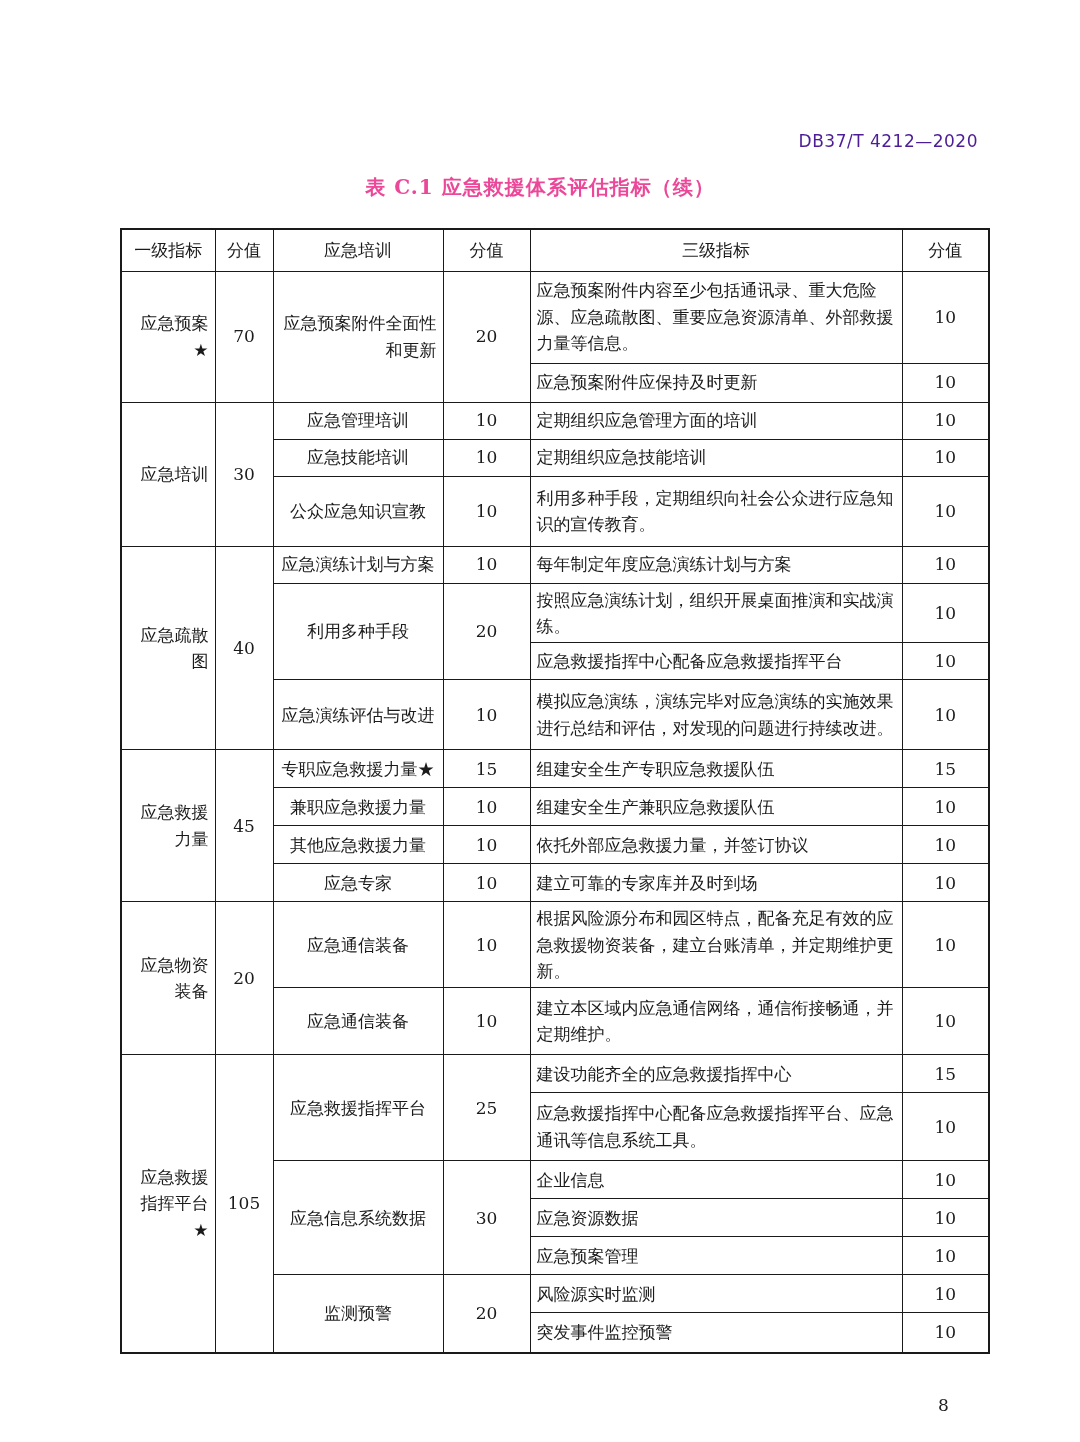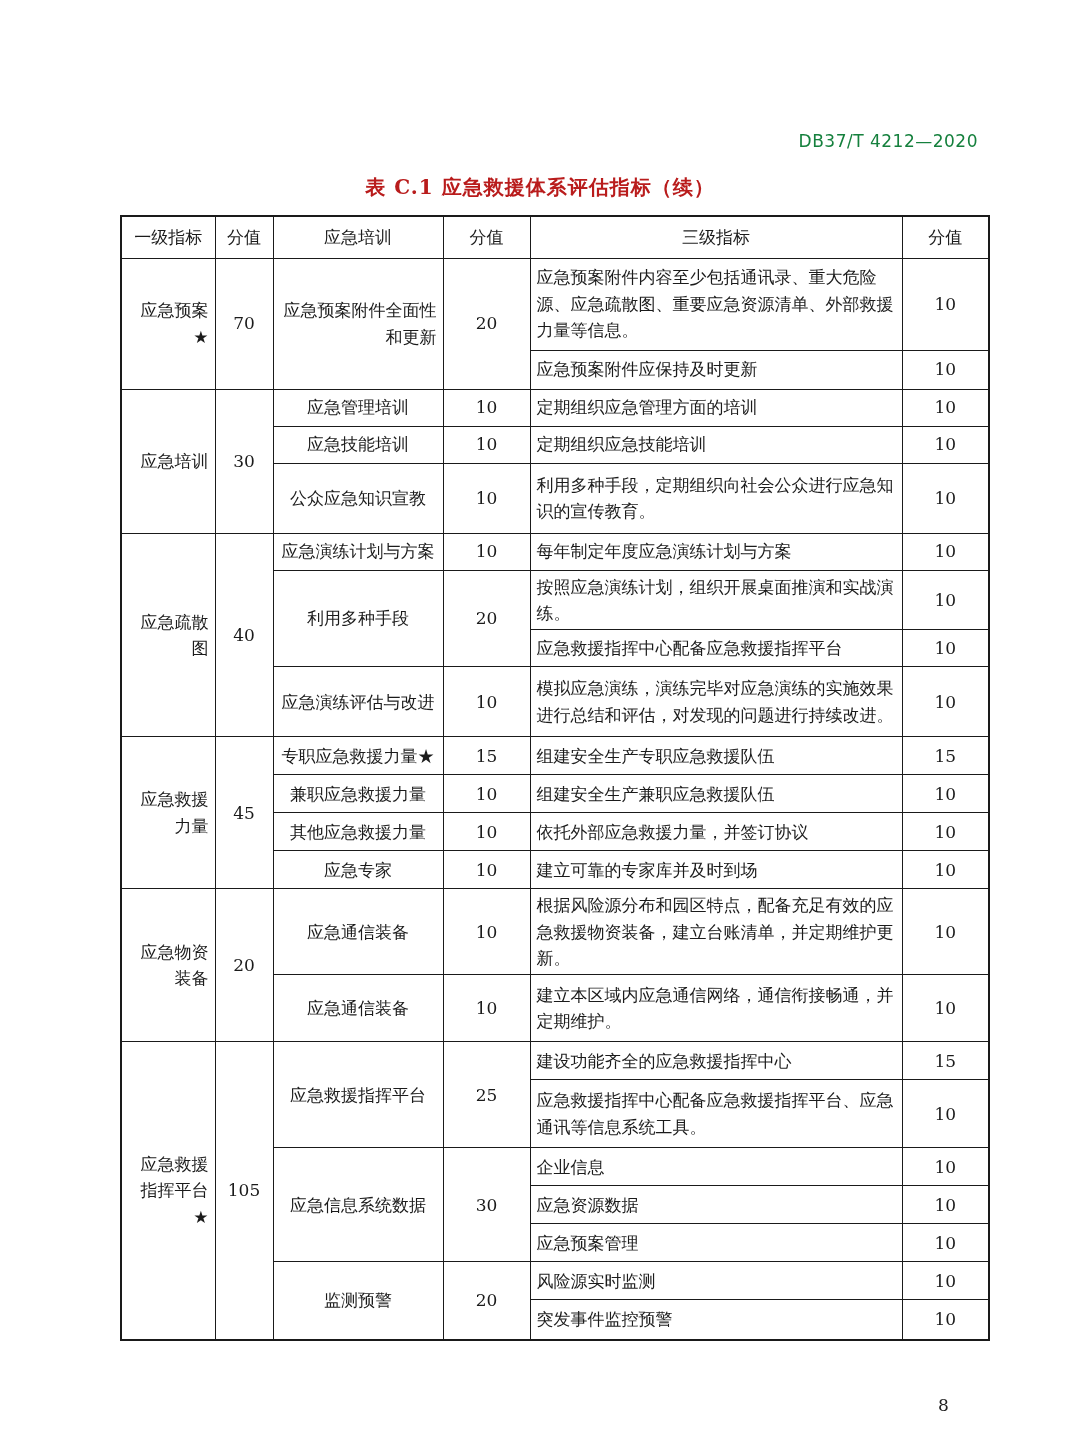--- a/index.html
+++ b/index.html
@@ -16,37 +16,37 @@
     background: #ffffff;
     overflow: hidden;
   }
   .doc-number {
     position: absolute;
     top: 131px;
     right: 102px;
     font-family: "DejaVu Sans", "Liberation Sans", sans-serif;
     font-size: 17px;
     letter-spacing: 0.5px;
-    color: #15803d;
+    color: #4c1d95;
     white-space: nowrap;
   }
   .table-caption {
     position: absolute;
     top: 174px;
     left: 0;
     width: 1080px;
     text-align: center;
     font-size: 20px;
     font-weight: bold;
     letter-spacing: 1px;
-    color: #b91c1c;
+    color: #ec4899;
   }
   .table-wrap {
     position: absolute;
-    top: 215px;
+    top: 228px;
     left: 120px;
   }
   table.indicator-table {
     border-collapse: collapse;
     table-layout: fixed;
     width: 868px;
     border: 2px solid #1a1a1a;
   }
   table.indicator-table td {
     border: 1px solid #1a1a1a;

